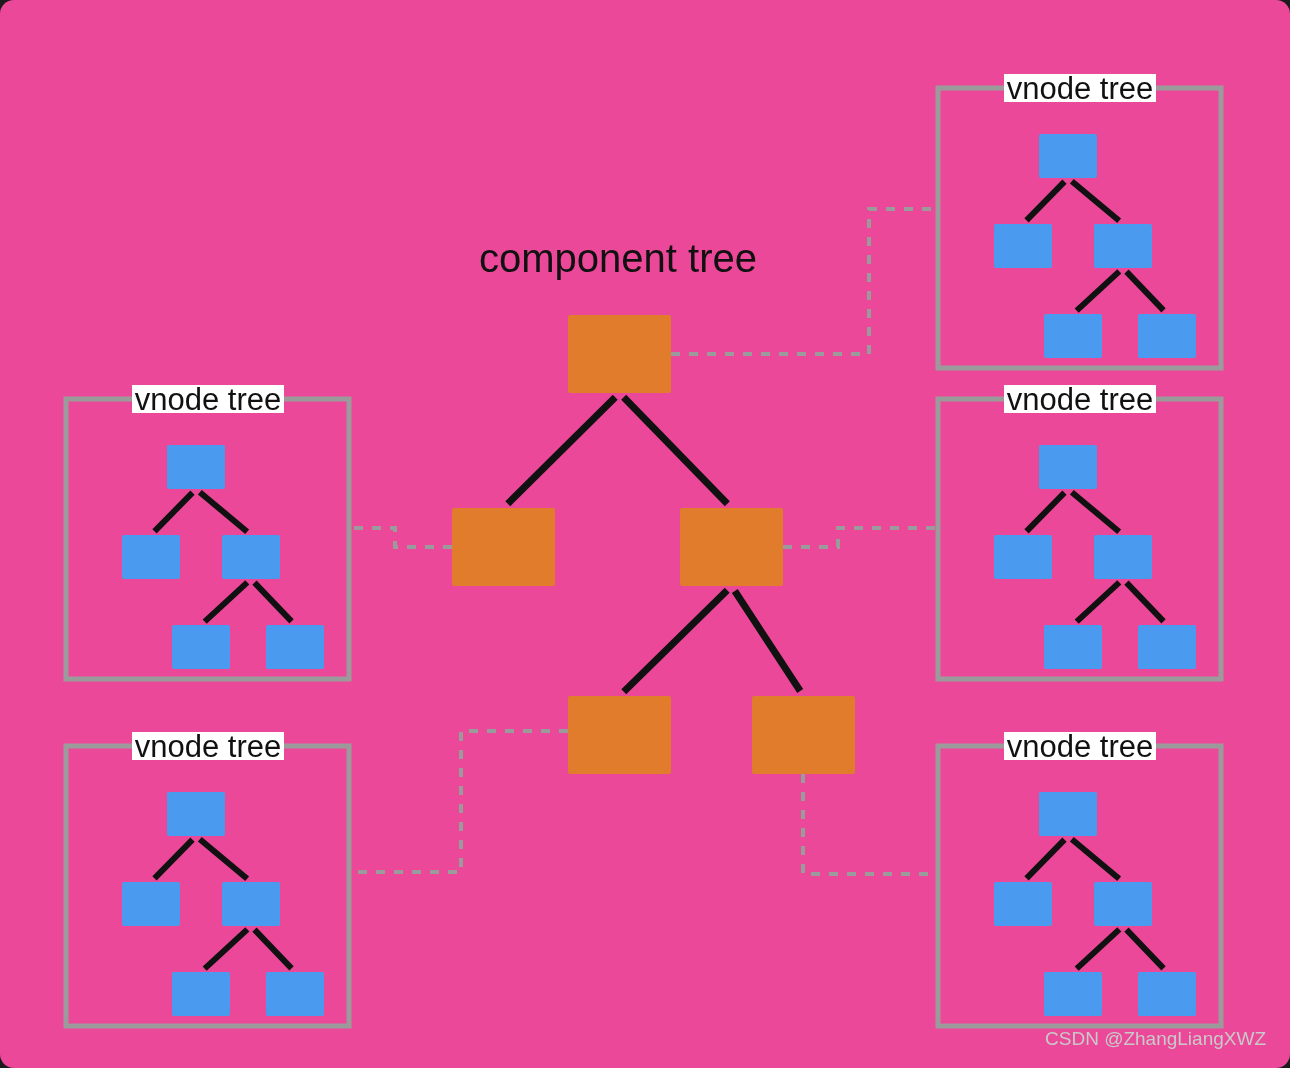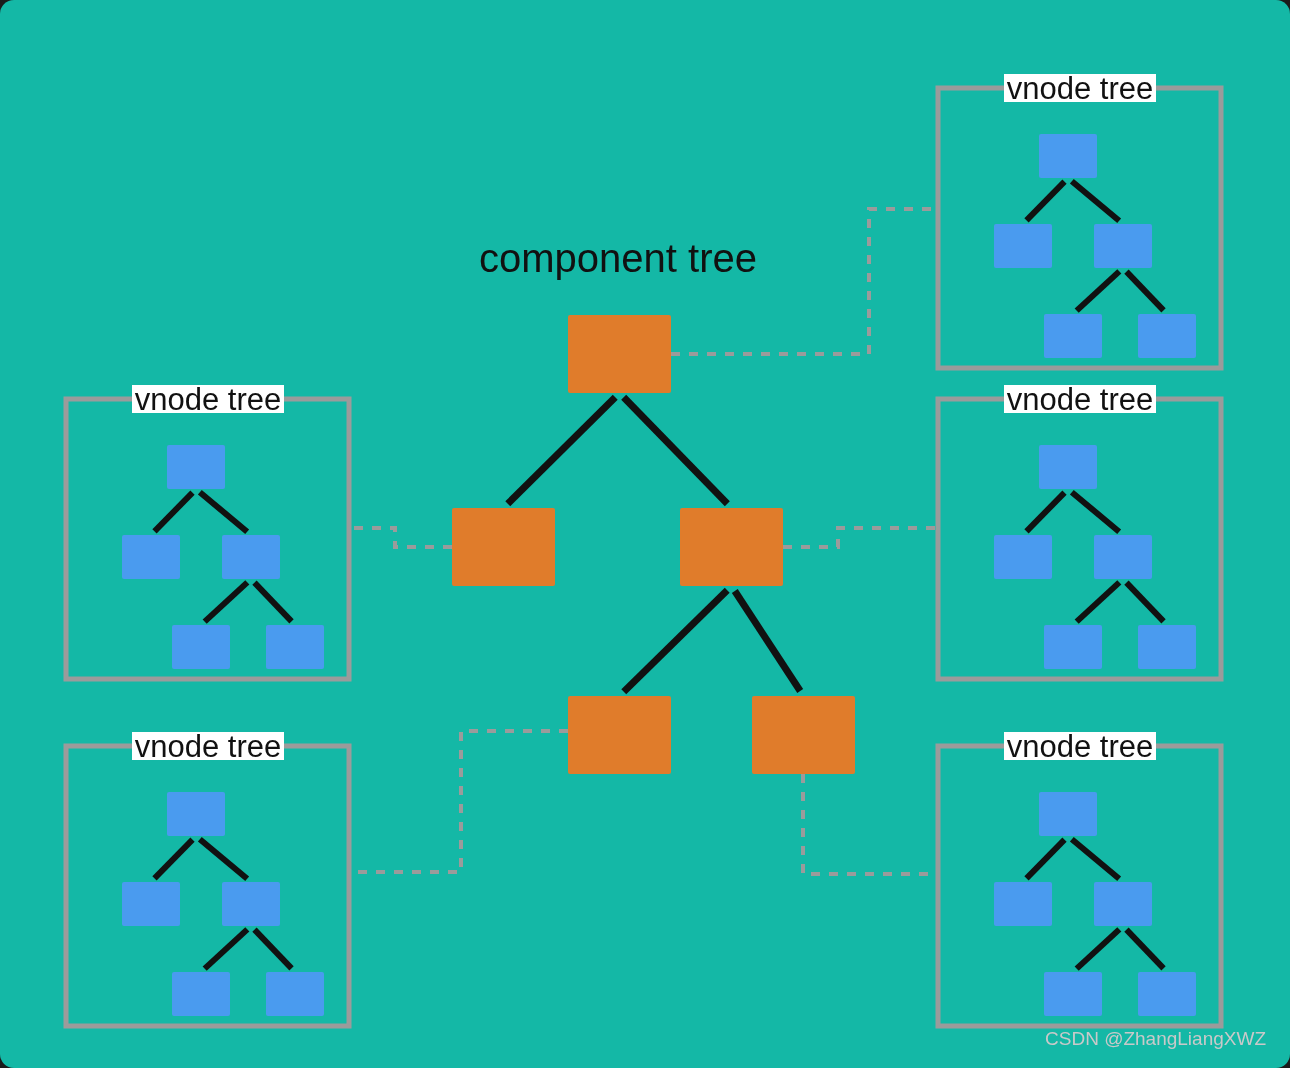--- a/index.html
+++ b/index.html
@@ -6,21 +6,21 @@
   html, body {
     margin: 0;
     padding: 0;
     background: #1b1b1b;
     font-family: "Liberation Sans", sans-serif;
   }
   #canvas {
     position: relative;
     width: 1290px;
     height: 1068px;
-    background: #14b8a6;
+    background: #ec4899;
     border-radius: 14px;
     overflow: hidden;
   }
   #diagram {
     position: absolute;
     inset: 0;
     width: 1290px;
     height: 1068px;
     display: block;
   }

